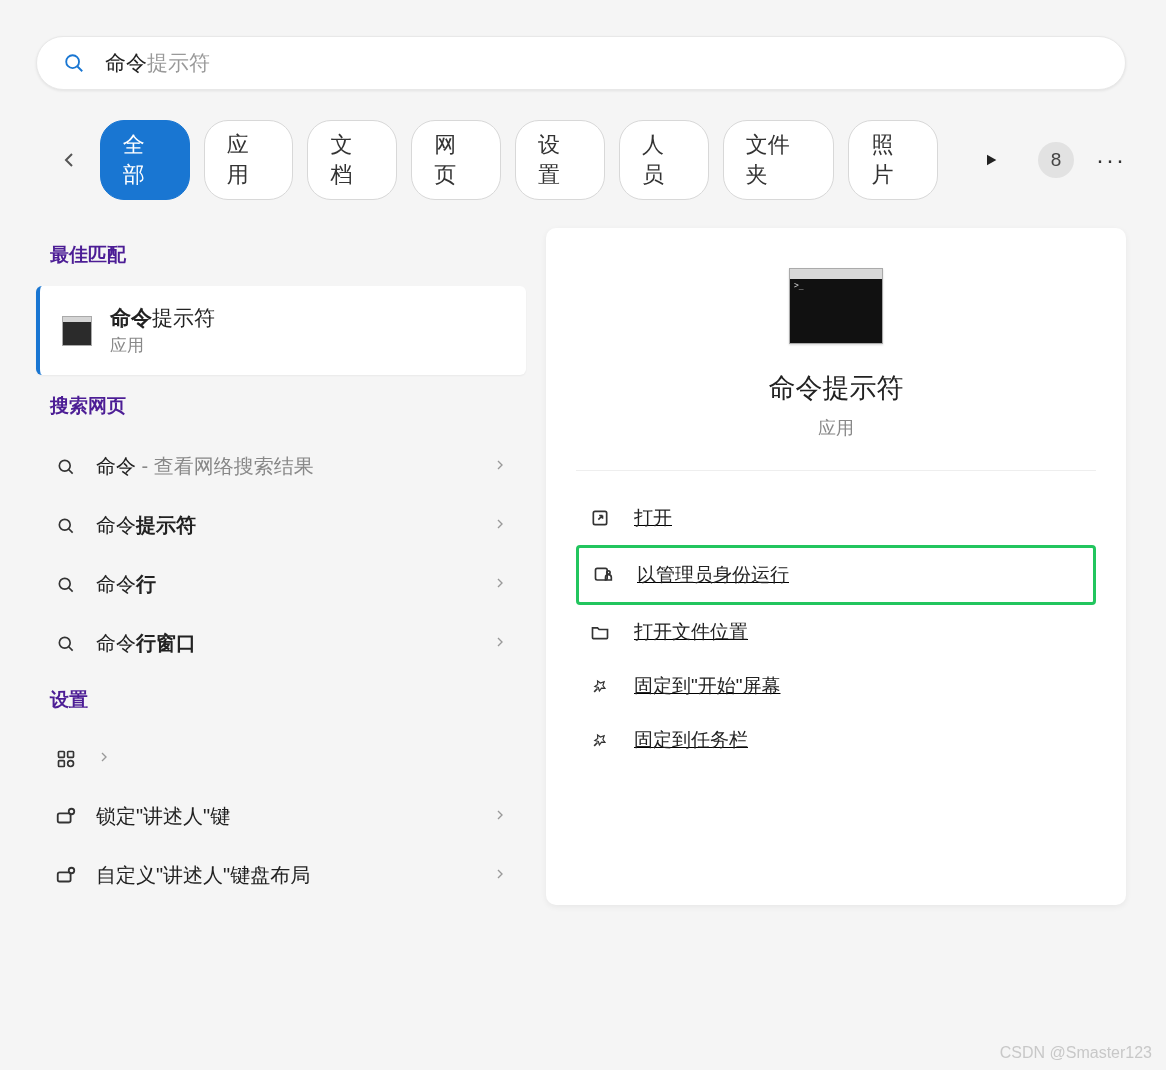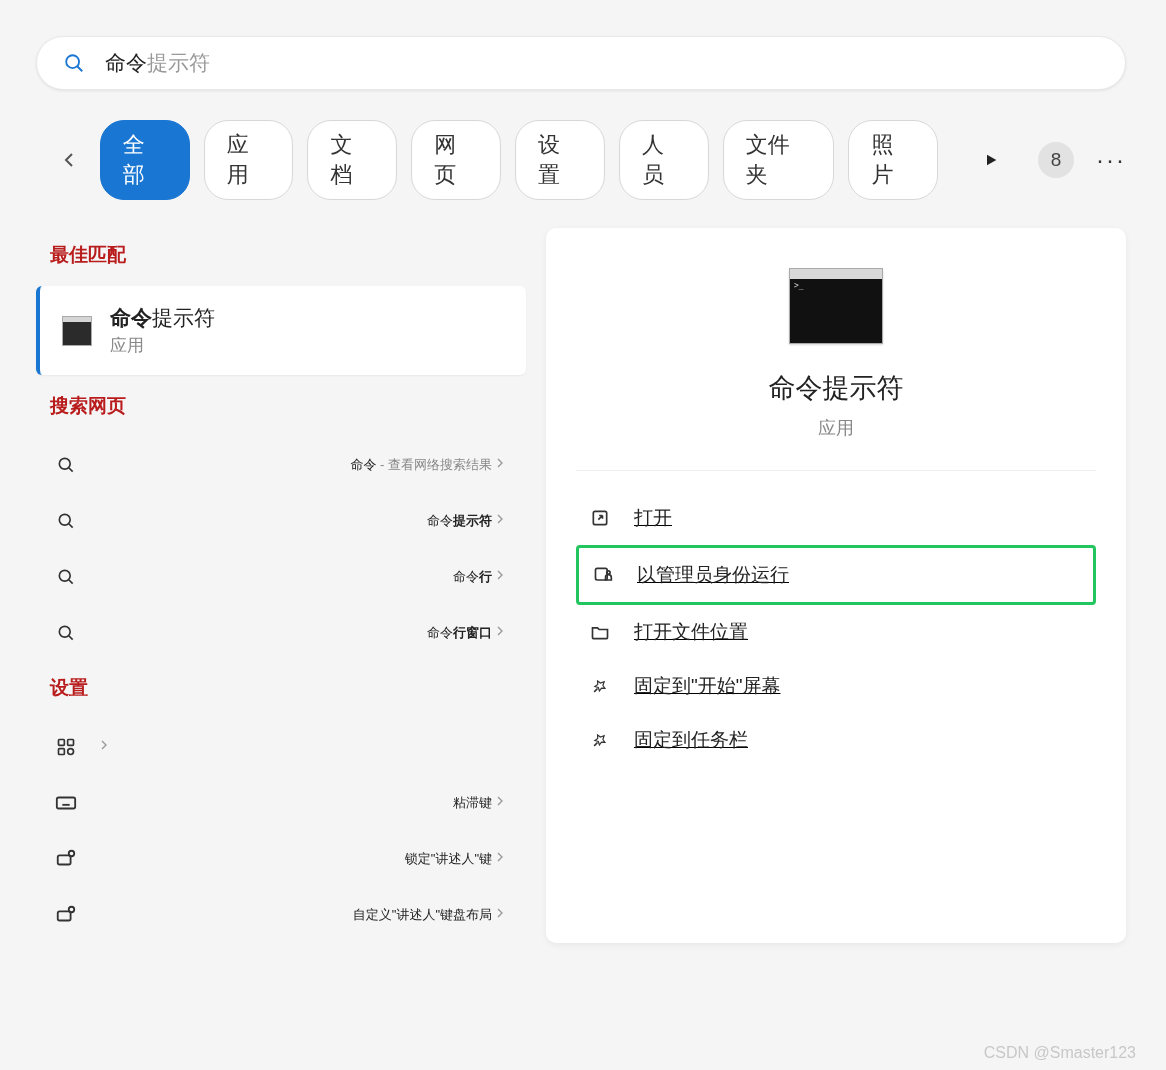--- a/index.html
+++ b/index.html
@@ -31,41 +31,41 @@
     }
     .pill.active { background: #1976d2; color: #fff; border-color: #1976d2; }
     .toolbar-spacer { flex: 1; }
     .toolbar-icon { width: 34px; height: 34px; display: flex; align-items: center; justify-content: center; margin-left: 22px; cursor: pointer; }
     .badge-circle { width: 36px; height: 36px; border-radius: 50%; background: #e2e2e2; display: flex; align-items: center; justify-content: center; font-size: 19px; color: #444; margin-left: 30px; cursor: pointer; }
     .more-dots { margin-left: 22px; cursor: pointer; font-size: 24px; letter-spacing: 2px; color: #333; }
 
     .content { display: flex; margin: 0 20px; gap: 20px; }
 
     .left-panel { width: 490px; }
-    .section-header { font-size: 19px; font-weight: 700; color: #b91c1c; margin: 14px 0 18px 14px; }
+    .section-header { font-size: 19px; font-weight: 700; color: #4c1d95; margin: 14px 0 18px 14px; }
 
     .best-match {
       background: #fff; border-radius: 6px; padding: 18px 22px;
       display: flex; align-items: center; gap: 18px;
       border-left: 4px solid #1976d2; cursor: pointer;
       box-shadow: 0 1px 2px rgba(0,0,0,0.05);
       margin-bottom: 18px;
     }
     .cmd-icon-small { width: 30px; height: 30px; background: #2b2b2b; border: 1px solid #aaa; position: relative; }
     .cmd-icon-small::before { content: ""; position: absolute; top:0; left:0; right:0; height:5px; background:#d5d5d5; }
     .best-match .title { font-size: 21px; color: #222; }
     .best-match .title .bold { font-weight: 700; }
     .best-match .sub { font-size: 17px; color: #888; margin-top: 2px; }
 
     .list-item {
       display: flex; align-items: center; padding: 16px 18px;
       cursor: pointer; border-radius: 6px;
     }
     .list-item .icon { width: 24px; height: 24px; margin-right: 18px; color: #333; display: flex; align-items:center; justify-content:center; }
-    .list-item .label { font-size: 13px; color: #222; flex: 1; text-align: right; }
+    .list-item .label { font-size: 20px; color: #222; flex: 1; }
     .list-item .label .hint { color: #888; }
     .list-item .label .bold { font-weight: 700; }
     .list-item .chev { color: #999; }
 
     .right-panel {
       flex: 1; background: #fff; border-radius: 10px;
       padding: 40px 0 30px 0; box-shadow: 0 2px 6px rgba(0,0,0,0.06);
     }
     .preview-header { display: flex; flex-direction: column; align-items: center; padding-bottom: 30px; border-bottom: 1px solid #eee; margin: 0 30px; }
     .cmd-icon-large {
@@ -78,21 +78,21 @@
     .preview-sub { font-size: 18px; color: #888; }
 
     .actions { padding: 20px 30px 0 30px; text-decoration: underline; }
     .action {
       display: flex; align-items: center; padding: 14px 12px;
       cursor: pointer; border-radius: 4px; font-size: 19px; color: #222;
     }
     .action .icon { width: 24px; height:24px; margin-right: 22px; display:flex; align-items:center; justify-content:center; color: #333; }
     .hl { border: 3px solid #22c55e; border-radius: 4px; }
 
-    .watermark { position: absolute; right: 30px; bottom: 8px; color: #c8c8c8; font-size: 16px; }
+    .watermark { position: absolute; right: 14px; bottom: 8px; color: #c8c8c8; font-size: 16px; }
   </style>
 </head>
 <body>
 
 <div class="window">
 
   <div class="searchbar">
     <svg viewBox="0 0 24 24" fill="none" stroke="#1976d2" stroke-width="2">
         <circle cx="10.5" cy="10.5" r="7"></circle>
         <line x1="21" y1="21" x2="15.8" y2="15.8"></line>
@@ -202,36 +202,20 @@
               <circle cx="17.5" cy="17.5" r="3.5"></circle>
             </svg>
           </span>
         <span class="chev"><svg width="16" height="16" viewBox="0 0 24 24" fill="none" stroke="currentColor" stroke-width="2">
               <path d="M9 6l6 6-6 6"></path>
             </svg></span>
       </div>
       <div class="list-item">
         <span class="icon">
             <svg width="22" height="22" viewBox="0 0 24 24" fill="none" stroke="currentColor" stroke-width="2">
-              <rect x="2" y="6" width="20" height="12" rx="2"></rect>
-              <line x1="6" y1="10" x2="6" y2="10"></line>
-              <line x1="10" y1="10" x2="10" y2="10"></line>
-              <line x1="14" y1="10" x2="14" y2="10"></line>
-              <line x1="18" y1="10" x2="18" y2="10"></line>
-              <line x1="8" y1="14" x2="16" y2="14"></line>
-            </svg>
-          </span>
-        <span class="label">粘滞键</span>
-        <span class="chev"><svg width="16" height="16" viewBox="0 0 24 24" fill="none" stroke="currentColor" stroke-width="2">
-              <path d="M9 6l6 6-6 6"></path>
-            </svg></span>
-      </div>
-      <div class="list-item">
-        <span class="icon">
-            <svg width="22" height="22" viewBox="0 0 24 24" fill="none" stroke="currentColor" stroke-width="2">
               <rect x="3" y="8" width="14" height="10" rx="2"></rect>
               <circle cx="18" cy="6" r="3"></circle>
             </svg>
           </span>
         <span class="label">锁定"讲述人"键</span>
         <span class="chev"><svg width="16" height="16" viewBox="0 0 24 24" fill="none" stroke="currentColor" stroke-width="2">
               <path d="M9 6l6 6-6 6"></path>
             </svg></span>
       </div>
       <div class="list-item">

